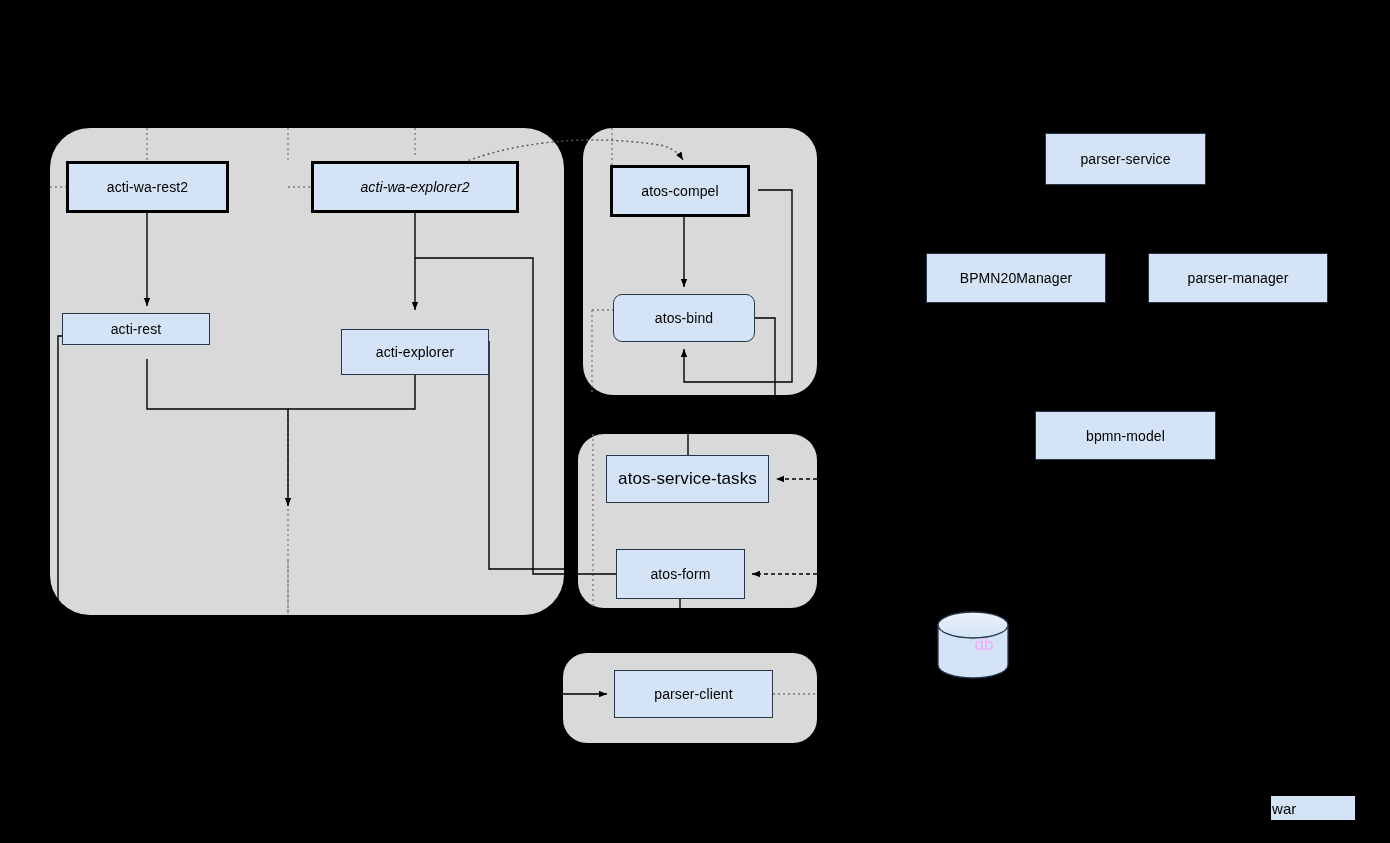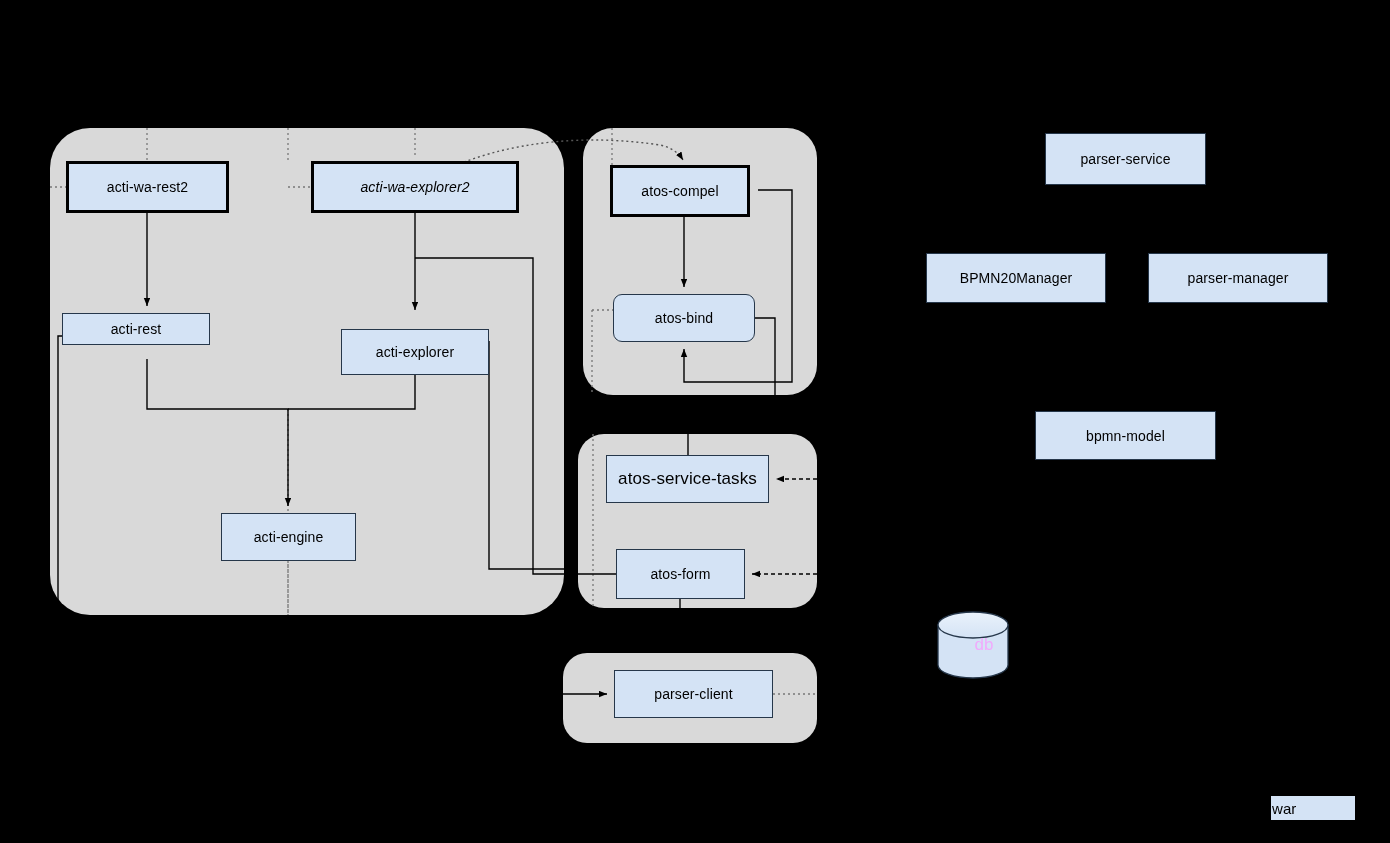--- a/index.html
+++ b/index.html
@@ -81,21 +81,20 @@
     <g>
       <path d="M938 625 L938 665 A 35 13 0 0 0 1008 665 L1008 625 Z" fill="#d4e3f5" stroke="#26374a" stroke-width="1.3"></path>
       <ellipse cx="973" cy="625" rx="35" ry="13" fill="url(#cylTop)" stroke="#26374a" stroke-width="1.3"></ellipse>
     </g>
   </svg>
 
   <div class="node bold" style="left:66px;top:161px;width:163px;height:52px;">acti-wa-rest2</div>
   <div class="node bold" style="left:311px;top:161px;width:208px;height:52px;font-style:italic;">acti-wa-explorer2</div>
   <div class="node" style="left:62px;top:313px;width:148px;height:32px;">acti-rest</div>
   <div class="node" style="left:341px;top:317px;width:148px;height:46px;margin-top:12px;">acti-explorer</div>
-  <div class="node" style="left:221px;top:513px;width:135px;height:48px;">acti-engine</div>
 
   <div class="node bold" style="left:610px;top:165px;width:140px;height:52px;">atos-compel</div>
   <div class="node" style="left:613px;top:294px;width:142px;height:48px;border-radius:9px;">atos-bind</div>
   <div class="node" style="left:606px;top:455px;width:163px;height:48px;font-size:17px;">atos-service-tasks</div>
   <div class="node" style="left:616px;top:549px;width:129px;height:50px;">atos-form</div>
   <div class="node" style="left:614px;top:670px;width:159px;height:48px;">parser-client</div>
 
   <div class="node" style="left:1045px;top:133px;width:161px;height:52px;">parser-service</div>
   <div class="node" style="left:926px;top:253px;width:180px;height:50px;">BPMN20Manager</div>
   <div class="node" style="left:1148px;top:253px;width:180px;height:50px;">parser-manager</div>

